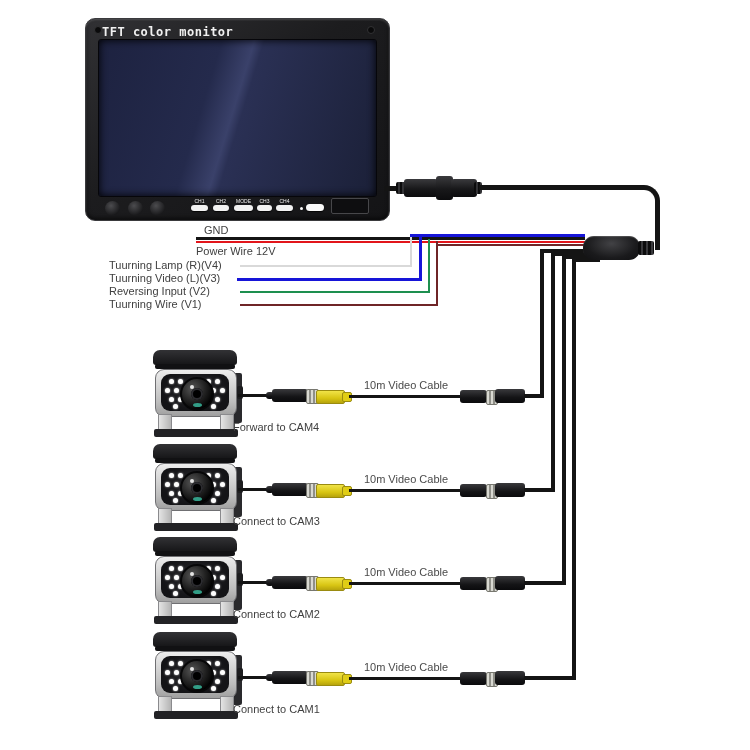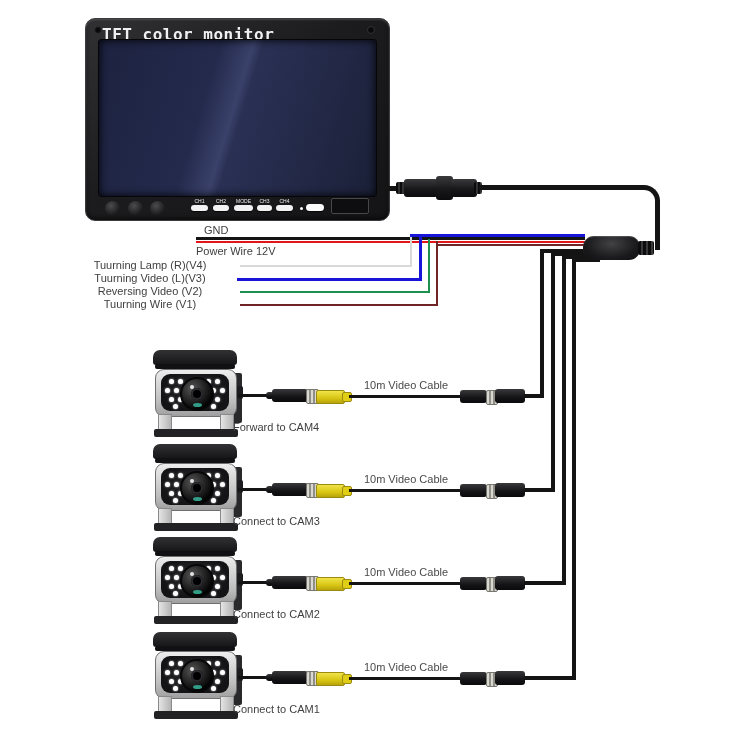--- a/index.html
+++ b/index.html
@@ -5,21 +5,21 @@
   html,body{margin:0;padding:0;background:#ffffff;}
   .stage{position:relative;width:750px;height:750px;background:#ffffff;overflow:hidden;
          font-family:"Liberation Sans",sans-serif;color:#3f3f3f;}
   .line{position:absolute;background:#141414;}
 
   
   .monitor{position:absolute;left:85px;top:18px;width:303px;height:201px;border-radius:10px;
            background:linear-gradient(145deg,#313134 0%,#1c1c1e 45%,#141416 100%);
            border:1px solid #3a3a3d;box-shadow:inset 0 1px 2px rgba(255,255,255,.18), inset 0 -2px 4px rgba(0,0,0,.6);}
   .monitor-title{position:absolute;left:16px;top:6px;font-family:"DejaVu Sans Mono",monospace;
-           font-weight:bold;font-size:16px;letter-spacing:.5px;color:#f0f0f0;}
+           font-weight:bold;font-size:12px;letter-spacing:.5px;color:#f0f0f0;}
   .screen{position:absolute;left:12px;top:20px;width:277px;height:156px;border-radius:3px;
            border:1px solid #06060a;box-shadow:inset 0 0 8px #000;
            background:linear-gradient(107deg,#1d2240 0%,#242a4c 38%,#3a416a 48%,#2a3054 51%,#1b2038 100%);}
   .screw{position:absolute;width:6px;height:6px;border-radius:50%;background:#0a0a0b;border:1px solid #323234;}
   .bump{position:absolute;top:182px;width:15px;height:15px;border-radius:50%;
         background:radial-gradient(circle at 40% 32%,#4c4c4f 0%,#19191b 70%);}
   .btn{position:absolute;top:186px;height:6px;background:#f2f2f2;border-radius:3px;
        box-shadow:0 1px 1px rgba(0,0,0,.8);}
   .btn-label{position:absolute;top:179px;height:6px;font-size:5px;line-height:6px;color:#ececec;
        text-align:center;font-family:"Liberation Sans",sans-serif;}
@@ -36,21 +36,21 @@
   .cable-L{position:absolute;left:479px;top:185px;width:176px;height:60px;
        border-top:5px solid #141414;border-right:5px solid #141414;border-top-right-radius:16px;}
   .junction{position:absolute;left:583px;top:236px;width:57px;height:24px;border-radius:11px;
        background:radial-gradient(ellipse at 50% 32%,#424245 0%,#1a1a1c 62%,#101012 100%);
        box-shadow:inset 0 1px 1px rgba(255,255,255,.2);z-index:5;}
   .junction-relief{position:absolute;left:638px;top:241px;width:16px;height:14px;z-index:5;
        background:repeating-linear-gradient(90deg,#0c0c0d 0 3px,#39393c 3px 5px);border-radius:2px;}
 
   
   .wlabel{position:absolute;font-size:11px;line-height:12px;color:#404040;}
-  .wlabel.r{width:142px;left:79px;text-align:center;}
+  .wlabel.r{width:142px;left:109px;text-align:left;}
 
   
   .cam-row{position:absolute;left:0;width:750px;height:96px;}
   .camera{position:absolute;left:152px;top:0;width:88px;height:92px;}
   .cam-arm{position:absolute;left:80px;top:26px;width:10px;height:50px;background:#29292c;border-radius:2px;}
   .cam-visor{position:absolute;left:1px;top:3px;width:84px;height:15px;border-radius:7px 7px 3px 3px;
        background:linear-gradient(180deg,#323235,#151517);}
   .cam-visor-lip{position:absolute;left:3px;top:17px;width:80px;height:5px;background:#111113;border-radius:2px;}
   .cam-body{position:absolute;left:3px;top:22px;width:80px;height:46px;border-radius:9px;
        background:linear-gradient(180deg,#ededed 0%,#bdbdbd 70%,#9f9f9f 100%);border:1px solid #6f6f72;}
@@ -123,21 +123,21 @@
   <div class="line" style="left: 437px; top: 244px; width: 148px; height: 2px; background: rgb(111, 37, 39);"></div>
 
   <div class="wlabel r" style="top:259px;">Tuurning Lamp (R)(V4)</div>
   <div class="line" style="left: 240px; top: 265px; width: 171px; height: 2px; background: rgb(217, 217, 217);"></div>
   <div class="line" style="left: 410px; top: 237px; width: 2px; height: 30px; background: rgb(217, 217, 217);"></div>
 
   <div class="wlabel r" style="top:272px;">Tuurning Video (L)(V3)</div>
   <div class="line" style="left: 237px; top: 278px; width: 184px; height: 3px; background: rgb(23, 21, 216);"></div>
   <div class="line" style="left: 419px; top: 235px; width: 3px; height: 46px; background: rgb(23, 21, 216);"></div>
 
-  <div class="wlabel r" style="top:285px;">Reversing Video (V2)</div>
+  <div class="wlabel r" style="top:285px;">Reversing Input (V2)</div>
   <div class="line" style="left: 240px; top: 291px; width: 189px; height: 2px; background: rgb(29, 143, 79);"></div>
   <div class="line" style="left: 428px; top: 239px; width: 2px; height: 54px; background: rgb(29, 143, 79);"></div>
 
   <div class="wlabel r" style="top:298px;">Tuurning Wire (V1)</div>
   <div class="line" style="left: 240px; top: 304px; width: 198px; height: 2px; background: rgb(111, 37, 39);"></div>
   <div class="line" style="left: 436px; top: 241px; width: 2px; height: 65px; background: rgb(111, 37, 39);"></div>
 
   <div class="riser" style="left:540px;top:249px;width:60px;height:4px;"></div>
   <div class="riser" style="left:540px;top:249px;width:4px;height:149px;border-bottom-right-radius:4px;"></div>
   <div class="riser" style="left:551px;top:252px;width:49px;height:4px;"></div>

